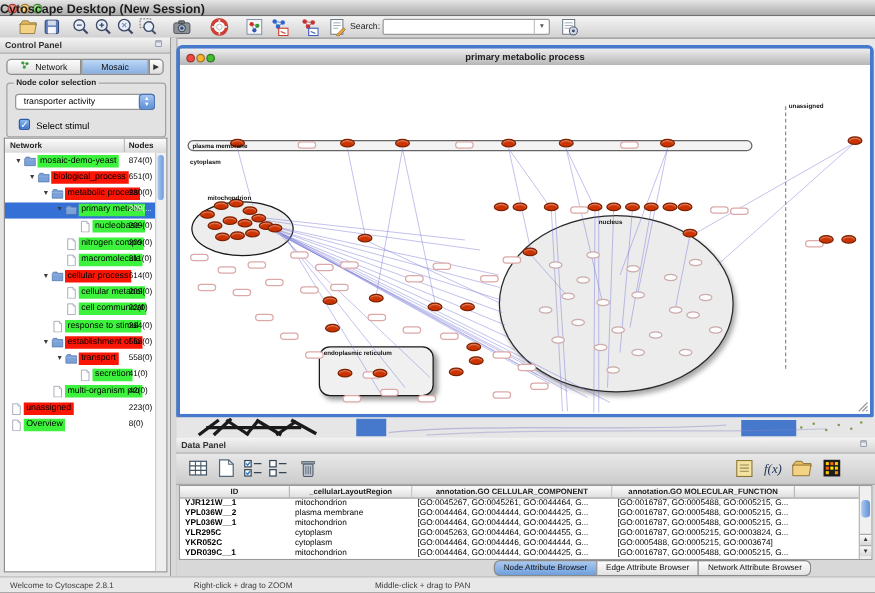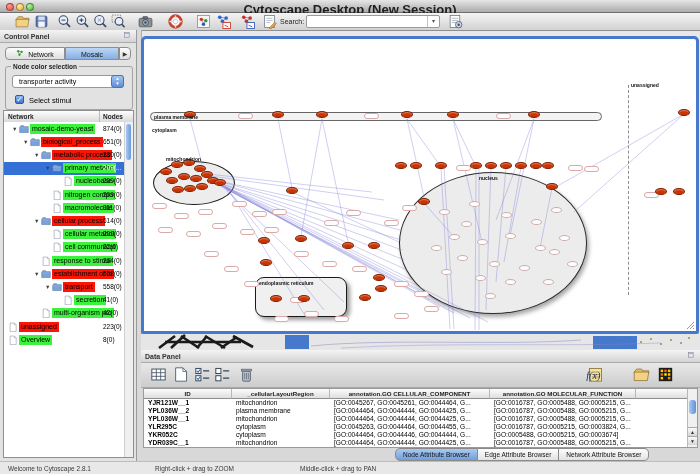--- a/index.html
+++ b/index.html
@@ -6,21 +6,21 @@
   #app{position:relative;width:700px;height:474px;background:#e8e8e8;
        font-family:"Liberation Sans","DejaVu Sans",sans-serif;overflow:hidden;
        -webkit-font-smoothing:antialiased;}
   
   .titlebar{position:absolute;left:0;top:0;width:700px;height:12px;
     background:linear-gradient(#e6e6e6,#ababab);border-bottom:1px solid #6f6f6f;}
   .tl{position:absolute;top:3px;width:6px;height:6px;border-radius:50%;border:0.5px solid rgba(0,0,0,.35);}
   .tl.r{left:6px;background:radial-gradient(circle at 35% 30%,#ff9a8a,#ee4b43);}
   .tl.y{left:16px;background:radial-gradient(circle at 35% 30%,#ffe9a0,#f4b230);}
   .tl.g{left:26px;background:radial-gradient(circle at 35% 30%,#b9f2a1,#46bb34);}
-  .wtitle{position:absolute;left:0;right:0;top:2px;text-align:center;font-size:13px;font-weight:bold;color:#1d1d1d;}
+  .wtitle{position:absolute;left:0;right:0;top:2px;text-align:left;font-size:10px;font-weight:bold;color:#1d1d1d;}
   
   .toolbar{position:absolute;left:0;top:13px;width:700px;height:17px;
     background:linear-gradient(#f4f4f4,#d2d2d2);border-bottom:1px solid #8f8f8f;}
   .tbtn{position:absolute;top:1px;width:15px;height:15px;cursor:pointer;}
   .tbtn svg{width:15px;height:15px;display:block;}
   .search-label{position:absolute;left:280px;top:5px;font-size:7px;color:#222;}
   .search-box{position:absolute;left:306px;top:2px;width:132px;height:11px;background:#fff;
     border:1px solid #9a9a9a;border-radius:2px;}
   .search-arrow{position:absolute;right:0;top:0;width:11px;height:11px;border-left:1px solid #c3c3c3;
     font-size:6px;color:#555;text-align:center;line-height:11px;}
@@ -470,20 +470,26 @@
         </div>
       <div class="tscroll">
           <div class="tthumb"></div>
         </div>
     </div>
   </div>
 
   <div class="divider"></div>
 
   <div class="netwin">
+    <div class="ntitle">
+      <span class="ntl r"></span>
+      <span class="ntl y"></span>
+      <span class="ntl g"></span>
+      <div class="nt">primary metabolic process</div>
+    </div>
     <div class="canvas">
       <div class="bar"></div>
       <span class="rlabel" style="left:10px;top:62px;">plasma membrane</span>
       <span class="rlabel" style="left:8px;top:75px;">cytoplasm</span>
       <div class="mito"></div>
       <span class="rlabel" style="left:22px;top:104px;">mitochondrion</span>
       <div class="nucleus"></div>
       <span class="rlabel" style="left:335px;top:123px;">nucleus</span>
       <div class="er"></div>
       <span class="rlabel" style="left:115px;top:228px;">endoplasmic reticulum</span>
@@ -710,21 +716,21 @@
             <rect x="2.8" y="2.6" width="8.4" height="1.6" fill="#99a4ae" stroke="#4d5866" stroke-width=".5"></rect>
             <path d="M5.5 5.8v5.2M7 5.8v5.2M8.5 5.8v5.2" stroke="#5d6876" stroke-width=".6"></path>
           </svg>
         </span>
         <span class="dtbtn" style="left: 446px;">
           <svg viewBox="0 0 14 14" width="17" height="17">
             <rect x="2" y="2" width="10" height="10.5" fill="#f3e2a0" stroke="#8a7433" stroke-width=".7"></rect>
             <path d="M4 5h6M4 7h6M4 9h6" stroke="#9a8a55" stroke-width=".7"></path>
           </svg>
         </span>
-        <span class="dtbtn" style="left: 444px;">
+        <span class="dtbtn" style="left: 469px;">
           <svg viewBox="0 0 14 14" width="17" height="17">
             <text x="1" y="10.5" font-size="8.5" font-style="italic" font-family="Liberation Serif,serif" fill="#223355">f(x)</text>
           </svg>
         </span>
         <span class="dtbtn" style="left: 492px;">
           <svg viewBox="0 0 14 14" width="17" height="17">
             <path d="M1 5l2-2.5h4l1 1.5h5v2H1z" fill="#e7bd62" stroke="#8a6d2f" stroke-width=".6"></path>
             <path d="M1 5h12l-1.2 7H1z" fill="#f3d284" stroke="#8a6d2f" stroke-width=".6"></path>
           </svg>
         </span>

